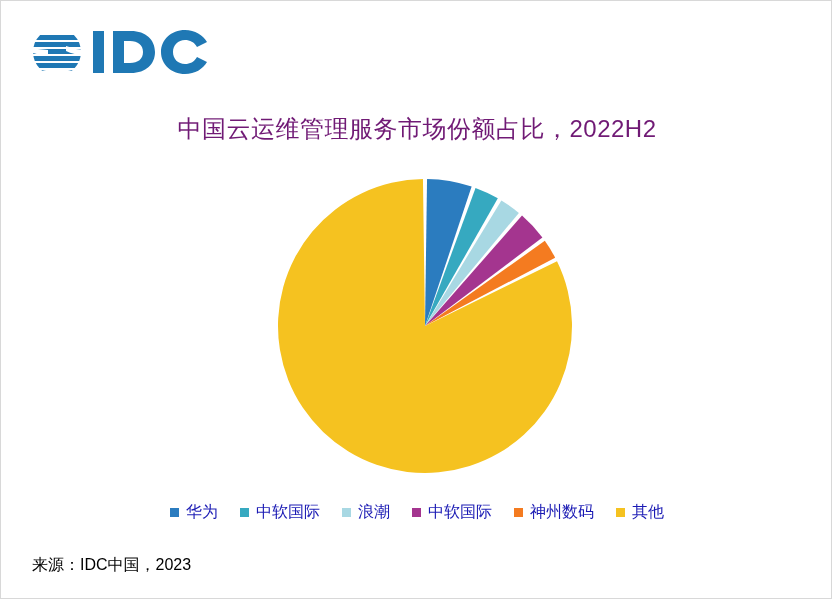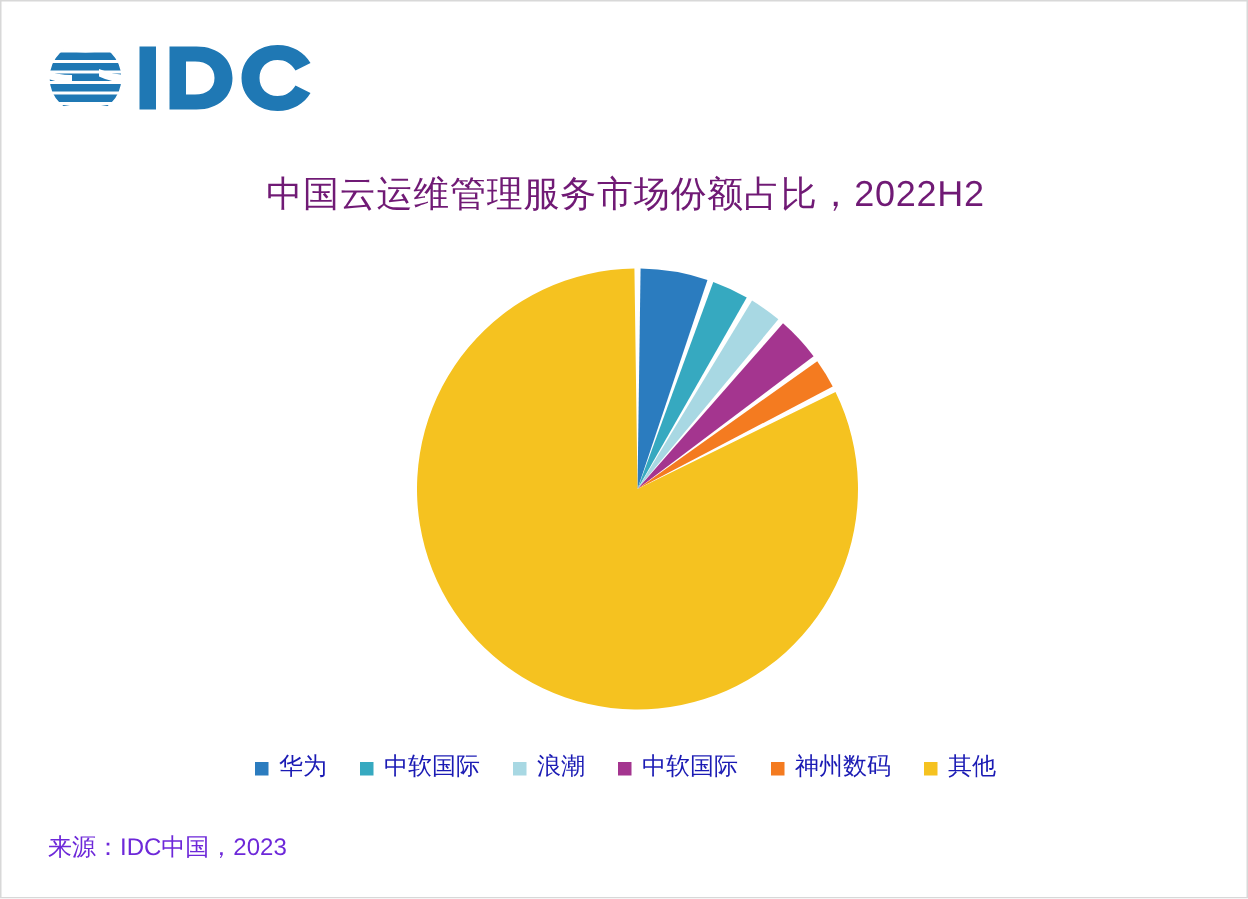--- a/index.html
+++ b/index.html
@@ -89,21 +89,21 @@
     font-size: 16px;
     color: #1a1ab4;
     line-height: 1;
   }
   
   #source {
     position: absolute;
     left: 31px;
     top: 554px;
     font-size: 16px;
-    color: #6d28d9;
+    color: #000000;
     white-space: nowrap;
   }
 </style>
 </head>
 <body>
 
 <div id="slide">
 
   <div id="logo">
     <svg id="logo-globe" width="56" height="56" viewBox="0 0 56 56">

